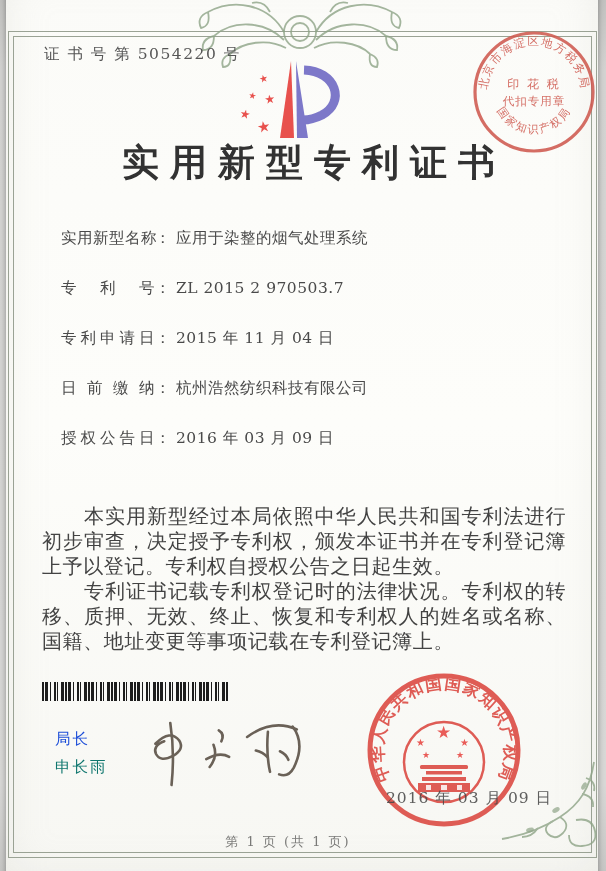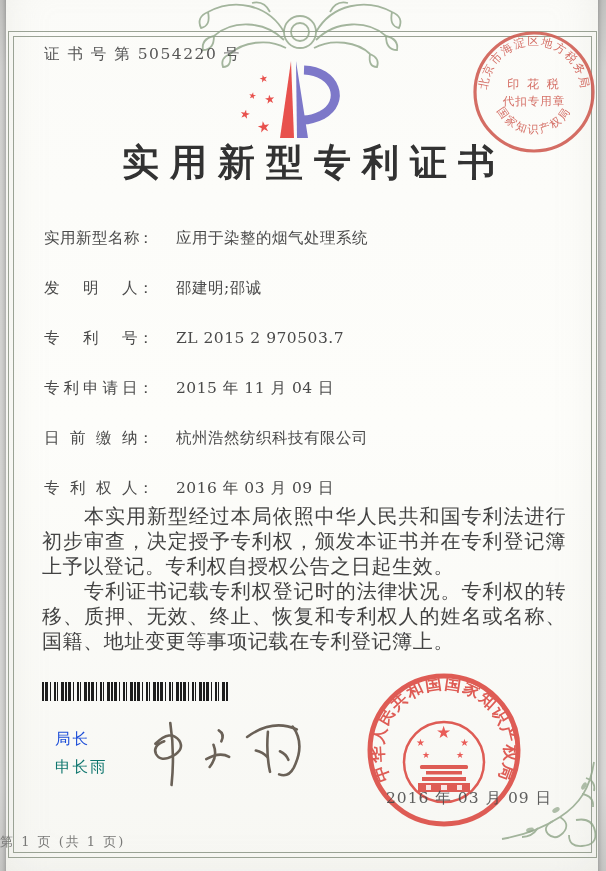--- a/index.html
+++ b/index.html
@@ -19,23 +19,23 @@
   .frame-inner{left:13px;top:36px;width:577px;height:815px;}
   .orn{stroke:var(--ornament-green);fill:none;stroke-width:1.8;opacity:.8;}
   .orn-fill{fill:var(--ornament-green);stroke:none;opacity:.7;}
   .cert-number{position:absolute;left:44px;top:44px;font-size:15.5px;letter-spacing:1.5px;color:#565656;}
   .title{
     position:absolute;left:0;right:0;top:138px;text-align:center;
     font-size:37px;font-weight:700;letter-spacing:11px;padding-left:22px;color:#323232;
   }
   .fields{position:absolute;left:44px;top:228px;width:530px;}
   .frow{font-size:15.5px;line-height:21px;margin-bottom:29px;color:var(--text-main);letter-spacing:.5px;white-space:nowrap;}
-  .flabel{display:inline-block;width:94px;text-align:justify;text-align-last:justify;vertical-align:top;}
+  .flabel{display:inline-block;width:94px;text-align:justify;text-align-last:justify;vertical-align:top;margin-left:17px;}
   .fcolon{display:inline-block;}
-  .fvalue{margin-left:22px;}
+  .fvalue{margin-left:5px;}
   .bodytext{position:absolute;left:42px;top:504px;width:524px;color:#434343;}
   .bodytext p{margin:0;font-size:20px;line-height:25px;text-indent:2.1em;text-align:justify;letter-spacing:.6px;}
   .barcode{
     position:absolute;left:42px;top:682px;width:187px;height:19px;
     background:repeating-linear-gradient(90deg,
       #1d1d1d 0 2px,#f8f8f6 2px 3px,
       #1d1d1d 3px 6px,#f8f8f6 6px 8px,
       #1d1d1d 8px 9px,#f8f8f6 9px 12px,
       #1d1d1d 12px 14px,#f8f8f6 14px 15px,
       #1d1d1d 15px 16px,#f8f8f6 16px 19px,
@@ -48,21 +48,21 @@
   .seal-svg{position:absolute;left:364px;top:670px;opacity:.93;}
   .seal-red{fill:var(--seal-red);}
   .seal-ring{fill:none;stroke:var(--seal-red);}
   .seal-date{
     position:absolute;left:386px;top:788px;font-size:15.5px;color:rgba(72,72,72,.88);
     letter-spacing:1px;z-index:5;white-space:nowrap;
   }
   .stamp-svg{position:absolute;left:470px;top:28px;opacity:.88;}
   .stamp-ring{fill:none;stroke:var(--stamp-red);}
   .logo-svg{position:absolute;left:222px;top:57px;}
-  .footer{position:absolute;left:0;right:30px;top:833px;text-align:left;font-size:13px;color:#7a7a78;letter-spacing:2px;}
+  .footer{position:absolute;left:0;right:30px;top:833px;text-align:center;font-size:13px;color:#7a7a78;letter-spacing:2px;}
   .logo-star{fill:var(--logo-red);font-family:"DejaVu Sans",sans-serif;}
   .arc-text{fill:var(--stamp-red);font-family:"DejaVu Serif",serif;}
 </style>
 </head>
 <body>
 
 <div id="scene">
 
   <div class="paper"></div>
   <div class="frame frame-outer"></div>
@@ -136,33 +136,30 @@
     </g>
   </svg>
 
   <div class="title">实用新型专利证书</div>
 
   <div class="fields">
     <div class="frow">
       <span class="flabel">实用新型名称</span><span class="fcolon">：</span><span class="fvalue">应用于染整的烟气处理系统</span>
     </div>
     <div class="frow">
-      <span class="flabel">发明人</span><span class="fcolon">：</span><span class="fvalue">邵建明;邵诚</span>
-    </div>
-    <div class="frow">
       <span class="flabel">专利号</span><span class="fcolon">：</span><span class="fvalue">ZL 2015 2 970503.7</span>
     </div>
     <div class="frow">
       <span class="flabel">专利申请日</span><span class="fcolon">：</span><span class="fvalue">2015 年 11 月 04 日</span>
     </div>
     <div class="frow">
       <span class="flabel">日前缴纳</span><span class="fcolon">：</span><span class="fvalue">杭州浩然纺织科技有限公司</span>
     </div>
     <div class="frow">
-      <span class="flabel">专利权人</span><span class="fcolon">：</span><span class="fvalue">2016 年 03 月 09 日</span>
+      <span class="flabel">授权公告日</span><span class="fcolon">：</span><span class="fvalue">2016 年 03 月 09 日</span>
     </div>
   </div>
 
   <div class="bodytext">
     <p>本实用新型经过本局依照中华人民共和国专利法进行初步审查，决定授予专利权，颁发本证书并在专利登记簿上予以登记。专利权自授权公告之日起生效。</p>
     <p>专利证书记载专利权登记时的法律状况。专利权的转移、质押、无效、终止、恢复和专利权人的姓名或名称、国籍、地址变更等事项记载在专利登记簿上。</p>
   </div>
 
   <div class="barcode"></div>
 

